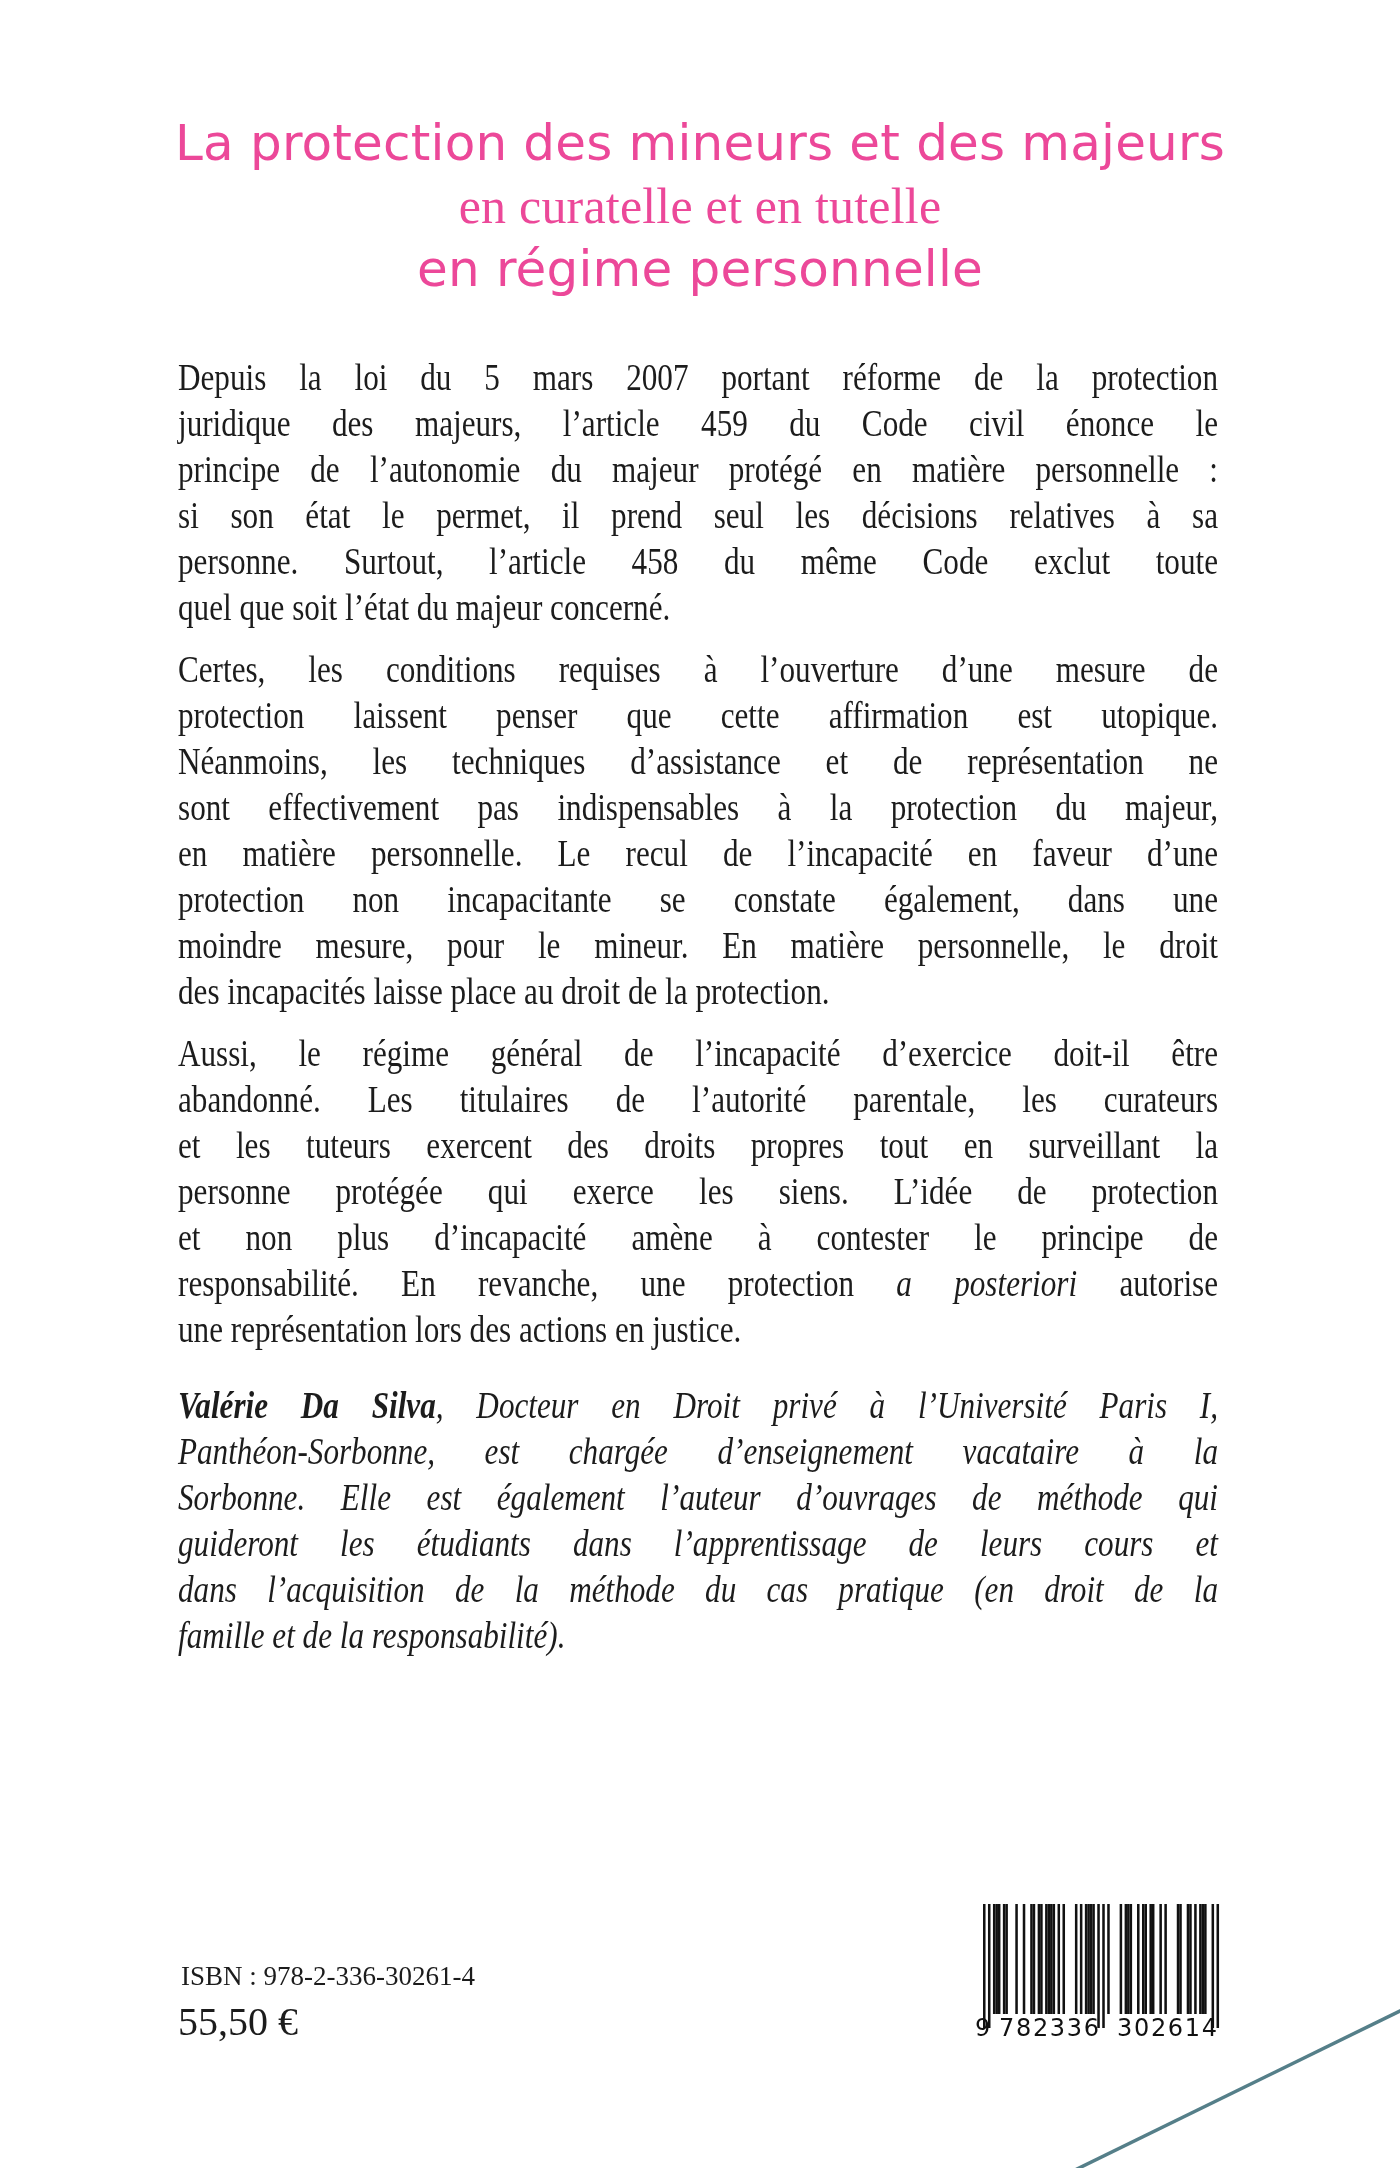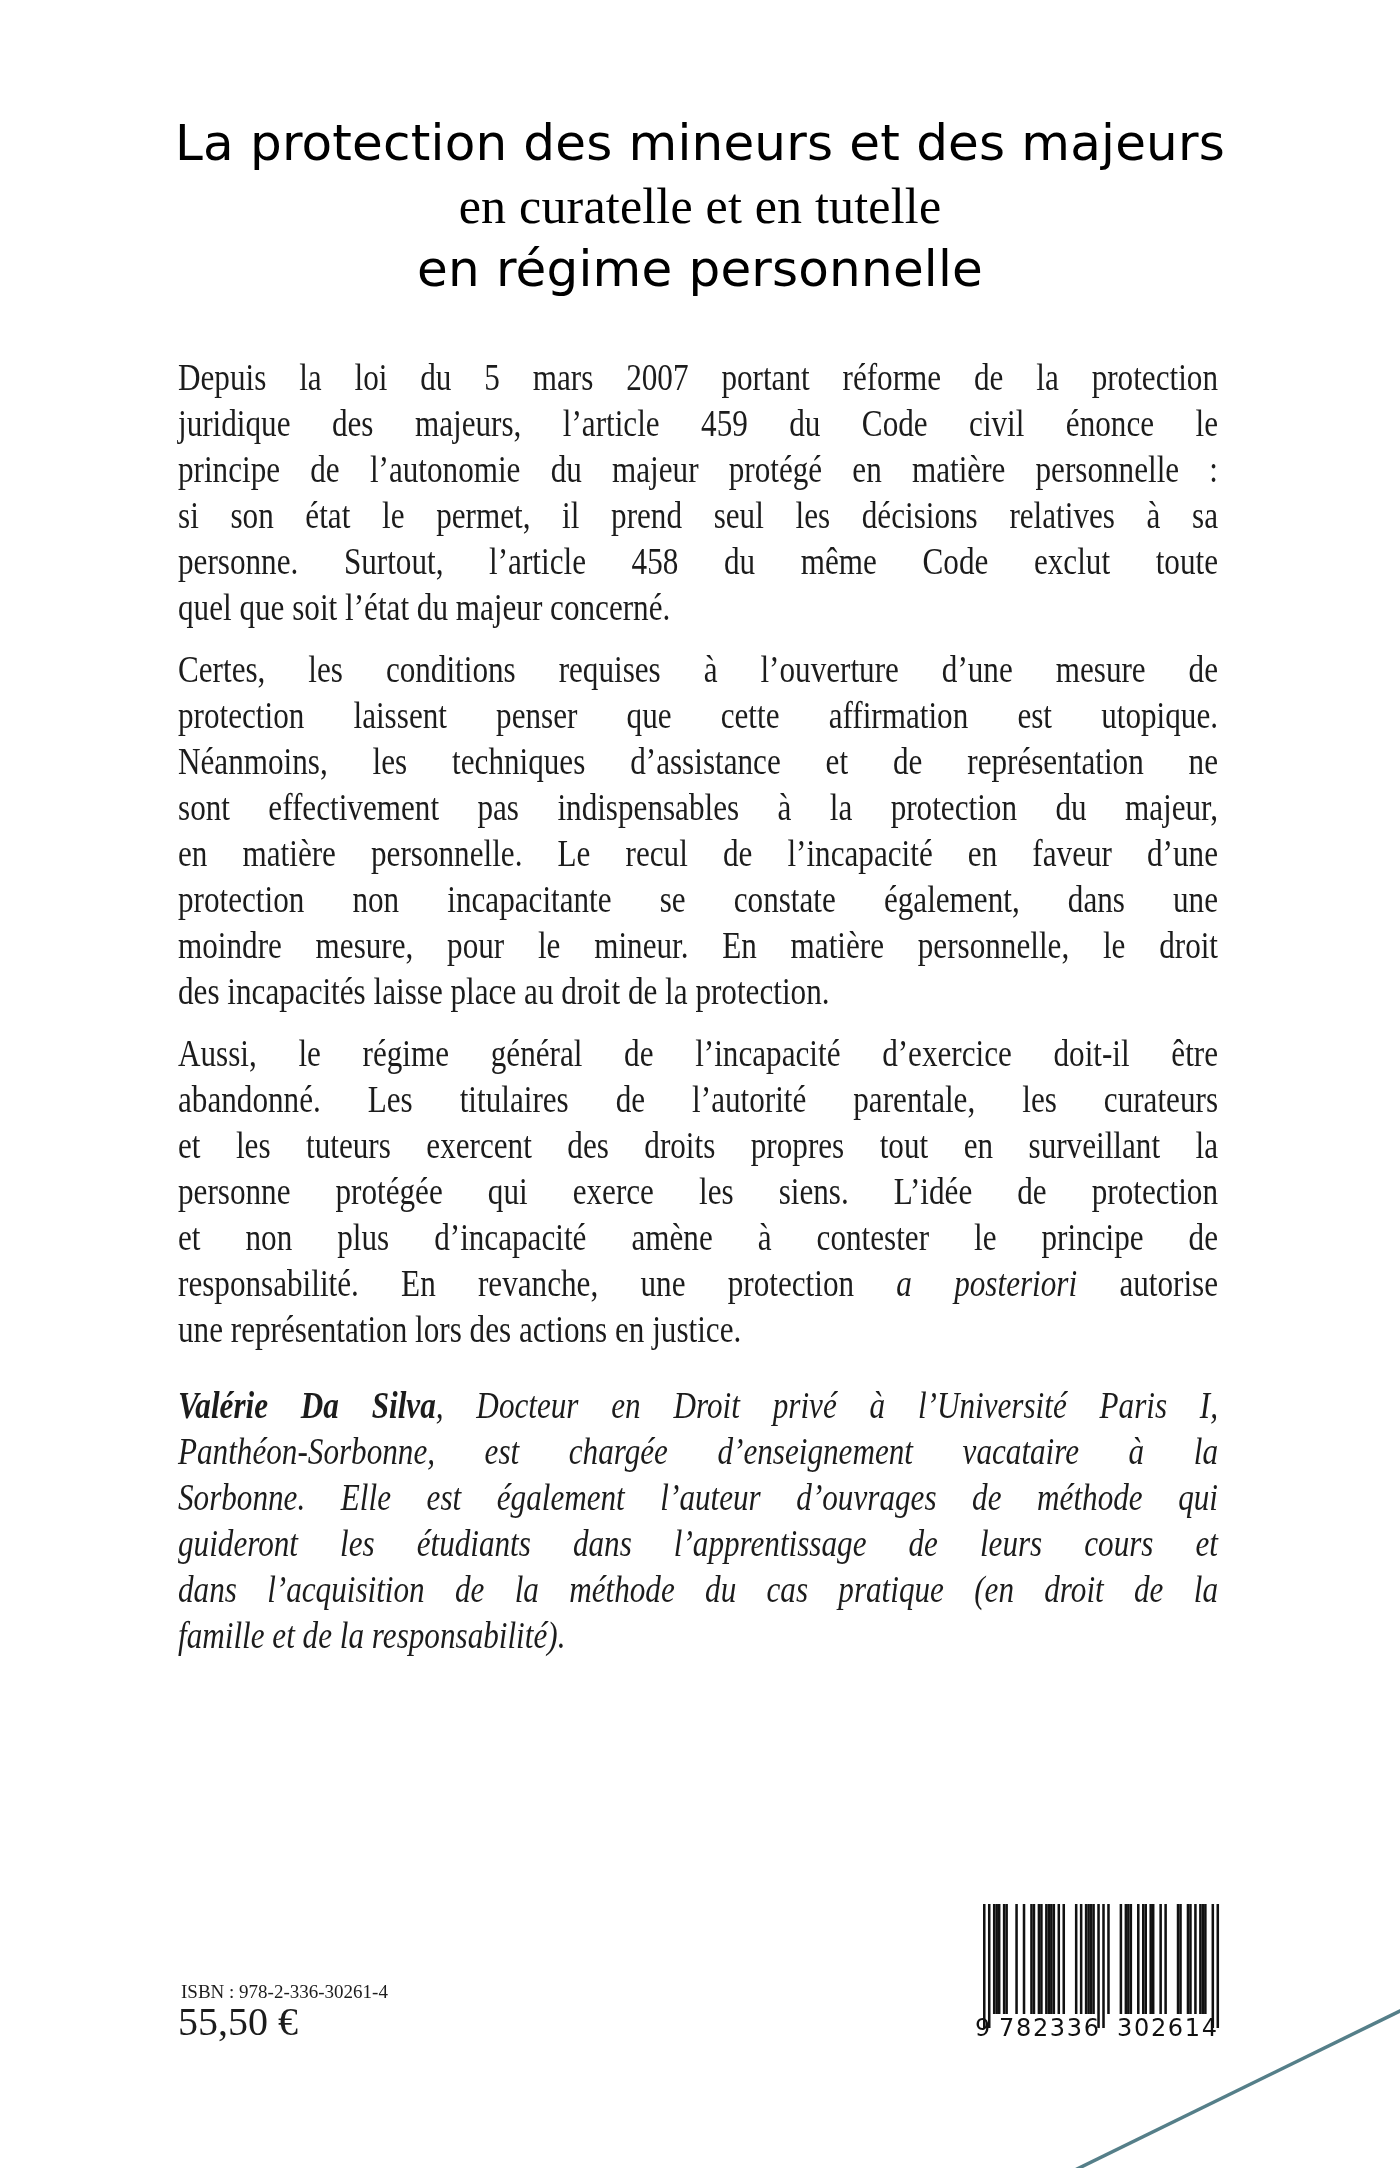--- a/index.html
+++ b/index.html
@@ -62,24 +62,23 @@
       font-style: italic;
     }
     .bio .author {
       font-weight: bold;
       font-style: italic;
     }
     .isbn {
       position: absolute;
       left: 181px;
       top: 1960px;
-      font-size: 19px;
+      font-size: 27px;
       line-height: 32px;
       white-space: nowrap;
-      margin-top: 16px;
     }
     .price {
       position: absolute;
       left: 178px;
       top: 2005px;
       font-size: 40px;
       line-height: 34px;
       white-space: nowrap;
     }
     .barcode {
@@ -102,21 +101,21 @@
       left: 0;
       top: 0;
       width: 1400px;
       height: 2168px;
       pointer-events: none;
     }
   </style>
 </head>
 <body>
 
-<div class="title" style="color: #000000;">
+<div class="title" style="color: #ec4899;">
   <span class="tline" style="transform: scaleX(0.9996);">La protection des mineurs et des majeurs</span>
   <span class="tline" style="transform: scaleX(0.9996); font-family: Liberation Serif, serif;">en curatelle et en tutelle</span>
   <span class="tline" style="transform: scaleX(0.9996);">en régime personnelle</span>
 </div>
 
 <div class="body-text">
   <div class="para">
     <span class="line"><span class="inner" style="word-spacing: 30.59px; transform: scaleX(0.82);">Depuis la loi du 5 mars 2007 portant réforme de la protection</span></span>
     <span class="line"><span class="inner" style="word-spacing: 41.03px; transform: scaleX(0.82);">juridique des majeurs, l’article 459 du Code civil énonce le</span></span>
     <span class="line"><span class="inner" style="word-spacing: 27.32px; transform: scaleX(0.82);">principe de l’autonomie du majeur protégé en matière personnelle :</span></span>

